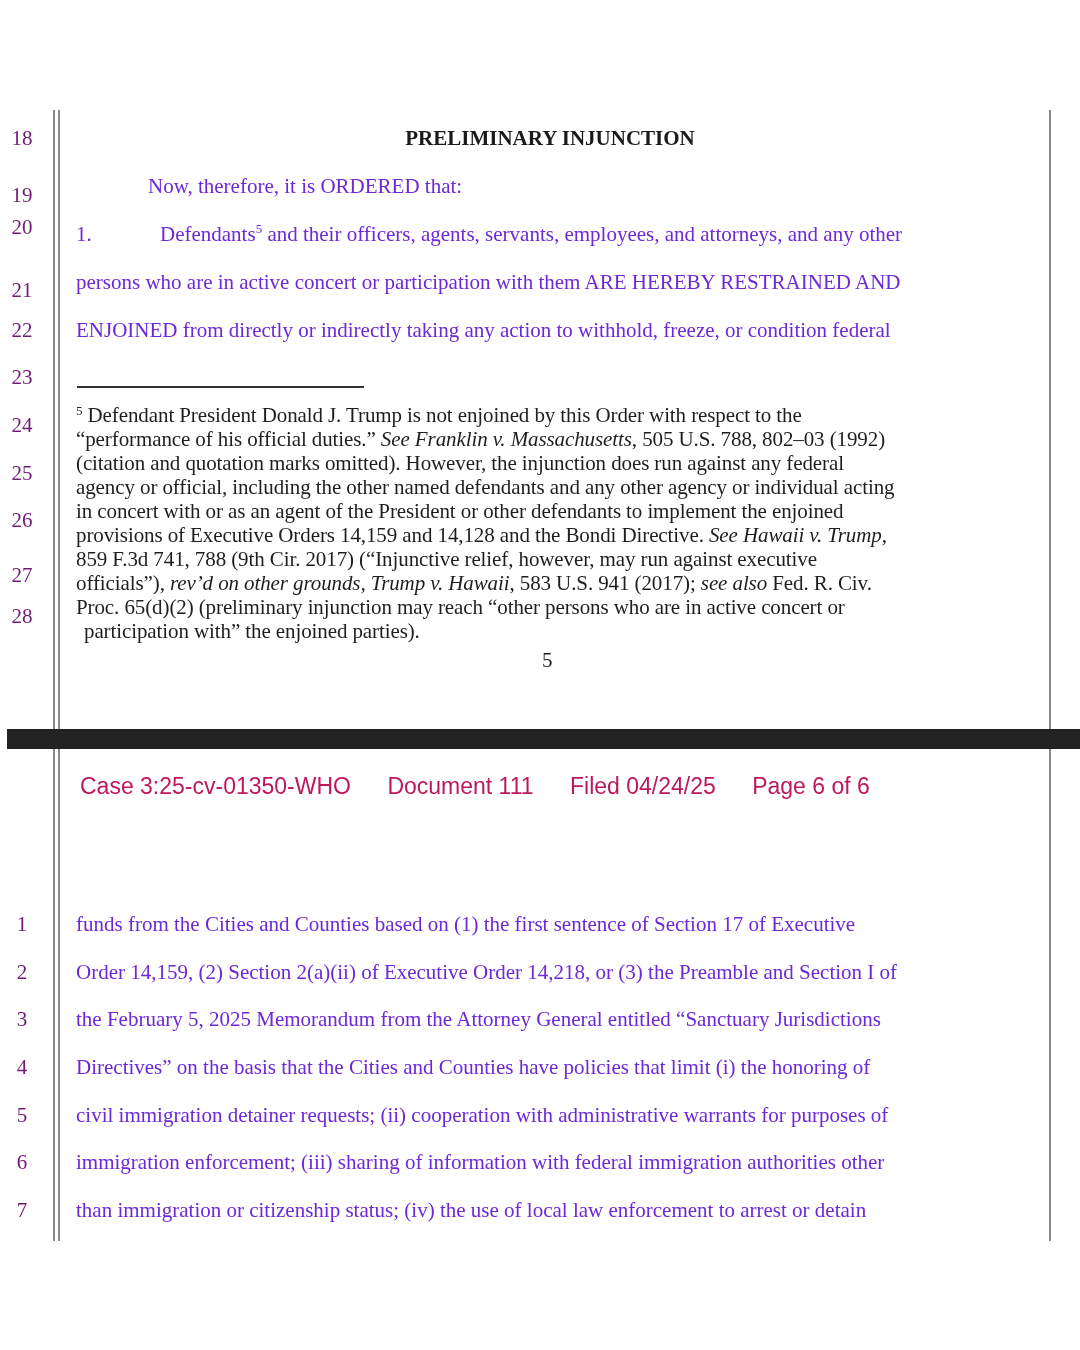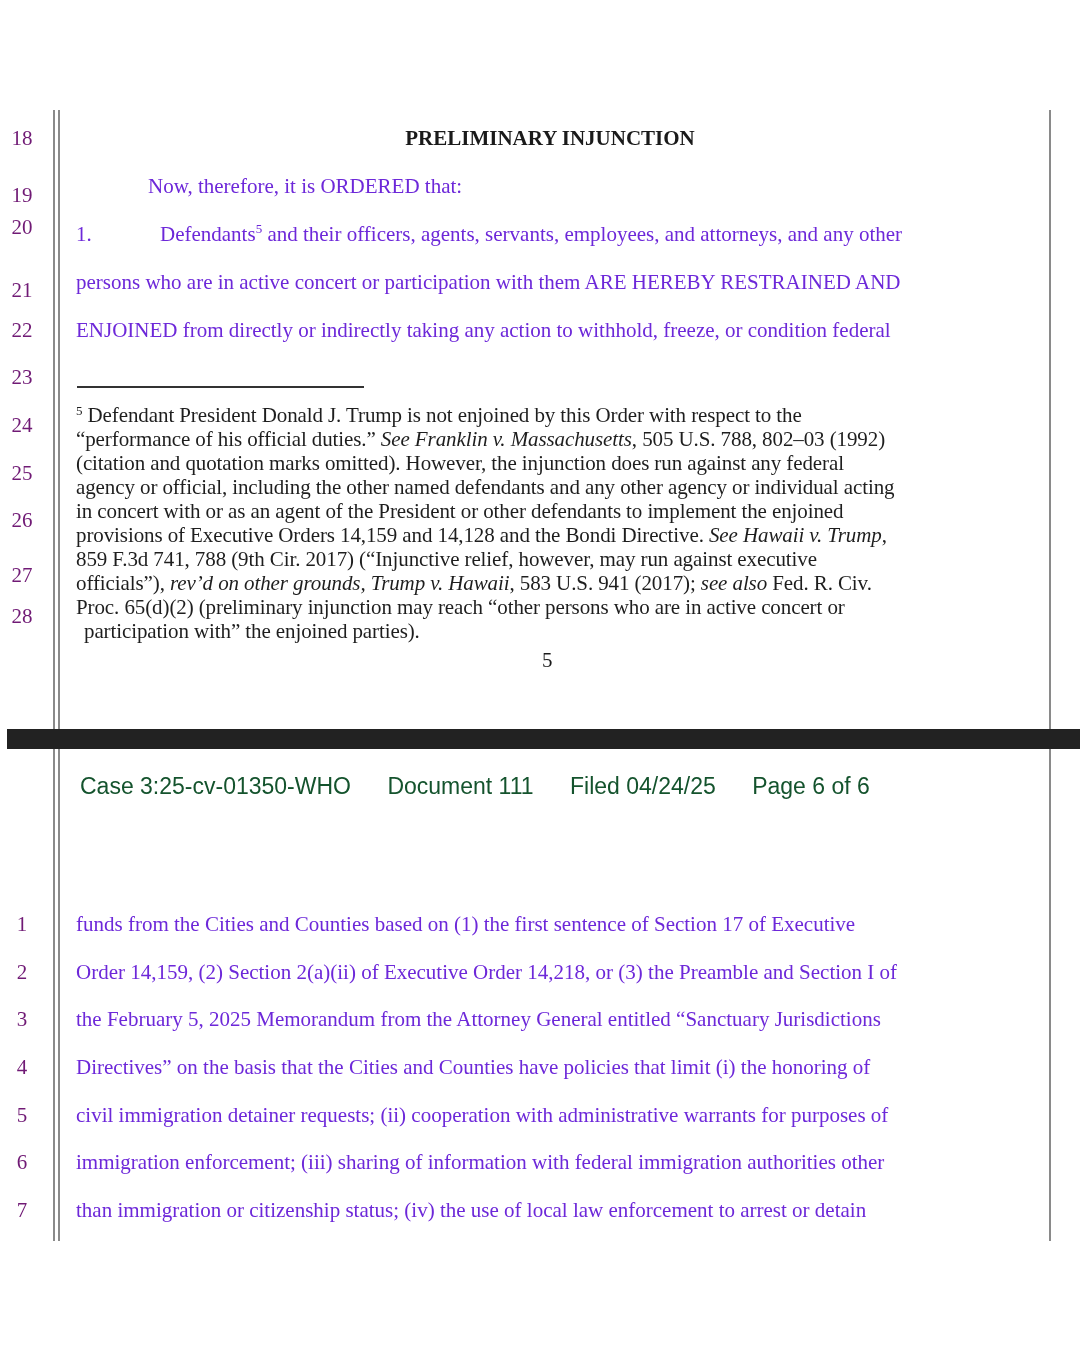--- a/index.html
+++ b/index.html
@@ -24,21 +24,21 @@
     }
     .fn {
       position: absolute; left: 76px; font-size: 21px; line-height: 24px;
       white-space: nowrap; color: #1e1e1e; letter-spacing: -0.1px;
     }
     .fn-rule { position: absolute; left: 77px; top: 386px; width: 287px; height: 2px; background: #333; }
     .pagenum { position: absolute; left: 542px; top: 648px; font-size: 21px; line-height: 24px; }
     .divider { position: absolute; left: 7px; top: 729px; width: 1073px; height: 20px; background: #222222; }
     .header-bar {
       position: absolute; top: 773px; left: 80px; font-family: "Liberation Sans", "DejaVu Sans", sans-serif;
-      font-size: 23px; color: #14532d; white-space: nowrap; line-height: 26px;
+      font-size: 23px; color: #be185d; white-space: nowrap; line-height: 26px;
     }
     .header-bar span { margin-right: 30px; }
     sup { font-size: 13px; vertical-align: 8px; line-height: 0; }
     .fn sup { font-size: 13px; vertical-align: 7px; }
     i { font-style: italic; }
   </style>
 </head>
 <body>
 
 <div class="vline" style="left:53px; top:110px; height:1131px;"></div>

